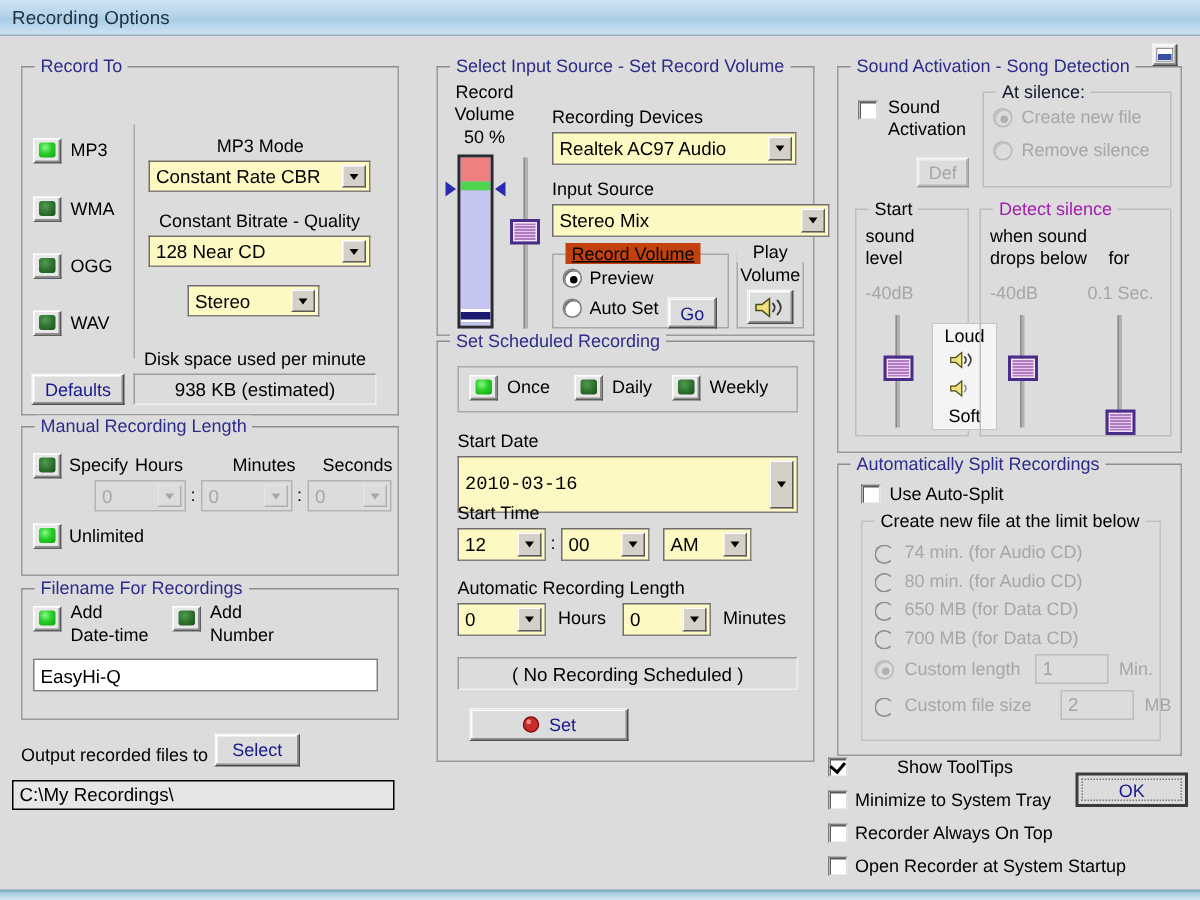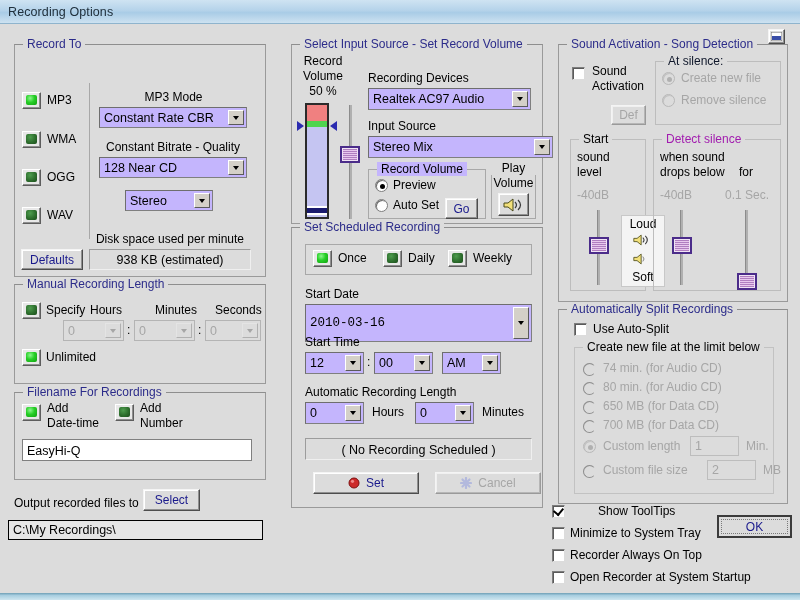--- a/index.html
+++ b/index.html
@@ -35,21 +35,21 @@
   .grp.inner{ border:1px solid #a8a8a8; }
   .grp.inner > .cap{ color:#000; }
 
   
   .lbl{ position:absolute; white-space:nowrap; font-size:12px; color:#000; }
   .lbl.dis{ color:#a6a6a6; }
   .lbl.ctr{ text-align:center; }
 
   
   .combo{
-    position:absolute; background:#c4b5fd; border:1px solid #7f7f7f;
+    position:absolute; background:#fef9c3; border:1px solid #7f7f7f;
     border-top-color:#6e6e6e; border-left-color:#6e6e6e;
     display:flex; align-items:center; font-size:12.5px; color:#000;
     padding-left:4px; overflow:hidden;
   }
   .combo .arrow{
     position:absolute; right:2px; top:2px; bottom:2px; width:16px;
     background:#d4d0c8; border:1px solid #fff; border-right-color:#5a5a5a;
     border-bottom-color:#5a5a5a; display:flex; align-items:center; justify-content:center;
   }
   .combo .arrow i{
@@ -311,21 +311,21 @@
 
       <div class="lbl" style="left:76px;top:74px;">Input Source</div>
       <div class="combo" style="left:76px;top:91px;width:185px;height:22px;">
         <span>Stereo Mix</span>
         <span class="arrow">
             <i></i>
           </span>
       </div>
 
       <div class="grp inner" style="left:76px;top:124px;width:118px;height:50px;">
-        <div class="cap" style="background:#c4b5fd;">Record Volume</div>
+        <div class="cap" style="background:#c2410c;text-decoration:underline;">Record Volume</div>
         <div class="rdo" style="left:6px;top:9px;">
             <div class="ctrdot"></div>
           </div>
         <div class="lbl" style="left:24px;top:8px;">Preview</div>
         <div class="rdo" style="left:6px;top:29px;"></div>
         <div class="lbl" style="left:24px;top:28px;">Auto Set</div>
       </div>
       <div class="btn" style="left:153px;top:153px;width:33px;height:21px;">
         <span>Go</span>
       </div>
@@ -405,31 +405,20 @@
       <div class="lbl" style="left:190px;top:177px;">Minutes</div>
 
       <div class="tbox sunken" style="left:13px;top:210px;width:227px;height:22px;line-height:18px;padding:2px 0 0 0;">( No Recording Scheduled )</div>
 
       <div class="btn" style="left:21px;top:244px;width:106px;height:22px;">
         <svg width="12" height="12" viewBox="0 0 12 12" style="margin-right:6px;">
           <circle cx="6" cy="6" r="5" fill="#cc2b2b" stroke="#7e1010"></circle>
           <circle cx="4.5" cy="4.3" r="1.6" fill="#ef8a8a"></circle>
         </svg>
         <span>Set</span>
-      </div>
-      <div class="btn dis" style="left:143px;top:244px;width:106px;height:22px;">
-        <svg width="12" height="12" viewBox="0 0 12 12" style="margin-right:6px;">
-          <g stroke="#b3b9dd" stroke-width="2.2" stroke-linecap="round">
-            <line x1="6" y1="1" x2="6" y2="11"></line>
-              <line x1="1" y1="6" x2="11" y2="6"></line>
-            <line x1="2.5" y1="2.5" x2="9.5" y2="9.5"></line>
-              <line x1="9.5" y1="2.5" x2="2.5" y2="9.5"></line>
-          </g>
-        </svg>
-        <span>Cancel</span>
       </div>
     </div>
 
     <div class="grp" style="left:558px;top:20px;width:230px;height:258px;">
       <div class="cap">Sound Activation - Song Detection</div>
 
       <div class="cbx" style="left:13px;top:22px;"></div>
       <div class="lbl" style="left:33px;top:19px;">Sound</div>
       <div class="lbl" style="left:33px;top:34px;">Activation</div>
       <div class="btn dis" style="left:52px;top:60px;width:35px;height:20px;">

